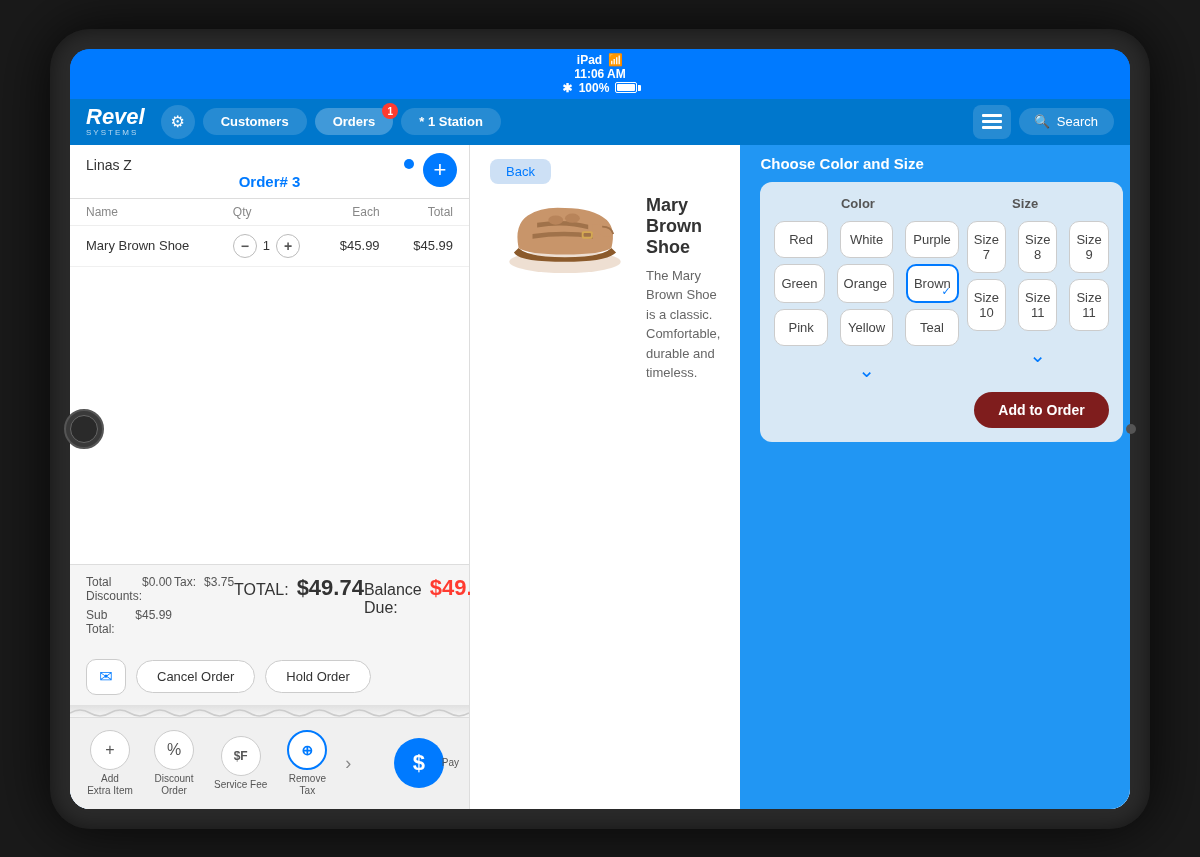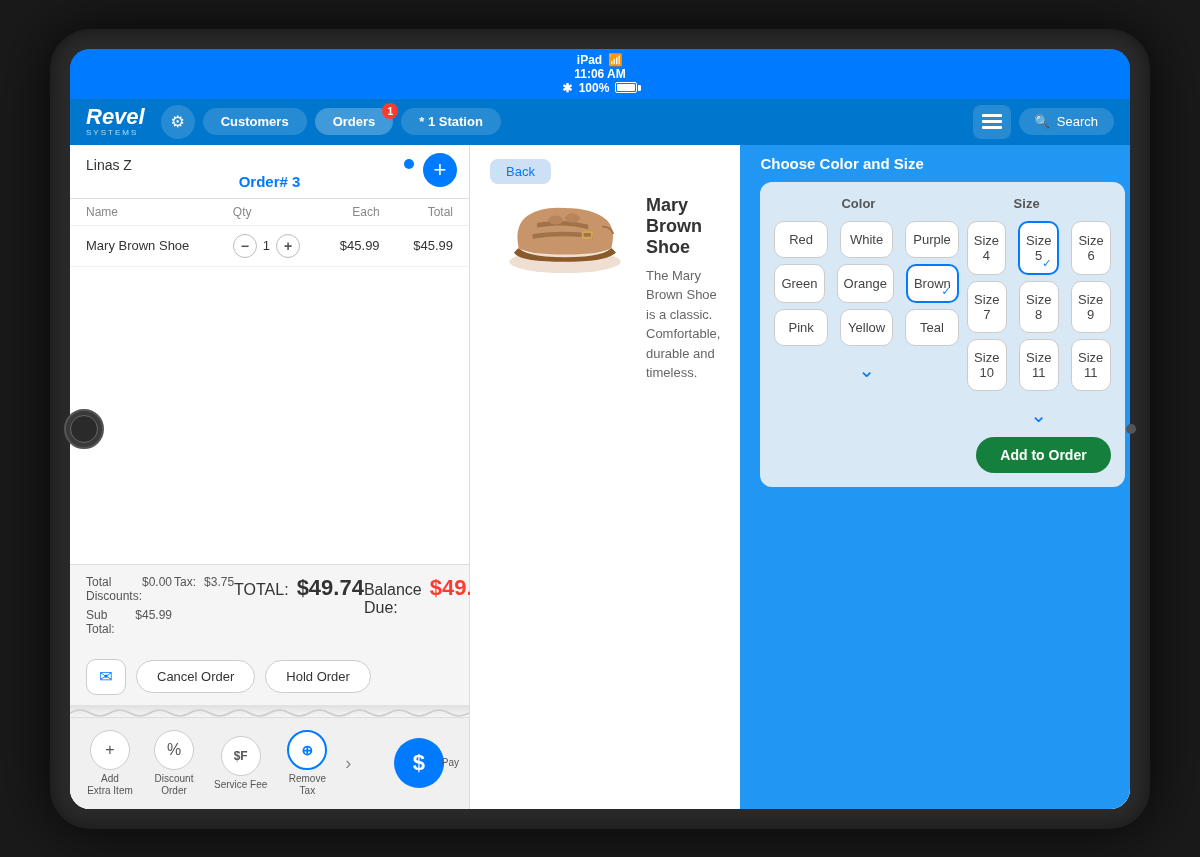--- a/index.html
+++ b/index.html
@@ -545,21 +545,21 @@
       color: #007aff;
       font-size: 20px;
       cursor: pointer;
     }
     .add-to-order-area {
       display: flex;
       justify-content: flex-end;
       margin-top: 10px;
     }
     .add-to-order-btn {
-      background: #15803d;
+      background: #7f1d1d;
       border: none;
       border-radius: 20px;
       padding: 10px 24px;
       font-size: 14px;
       font-weight: 600;
       color: white;
       cursor: pointer;
     }
     .home-button {
       position: absolute;
@@ -822,27 +822,20 @@
                   <button class="option-btn">Yellow</button>
                   <button class="option-btn">Teal</button>
                 </div>
                 <div class="expand-row">
                   <button class="expand-btn">⌄</button>
                 </div>
               </div>
 
               <div class="size-col">
                 <div class="options-row">
-                  <button class="option-btn">Size 4</button>
-                  <button class="option-btn selected">
-                    <span>Size 5</span>
-                  </button>
-                  <button class="option-btn">Size 6</button>
-                </div>
-                <div class="options-row">
                   <button class="option-btn">Size 7</button>
                   <button class="option-btn">Size 8</button>
                   <button class="option-btn">Size 9</button>
                 </div>
                 <div class="options-row">
                   <button class="option-btn">Size 10</button>
                   <button class="option-btn">Size 11</button>
                   <button class="option-btn">Size 11</button>
                 </div>
                 <div class="expand-row">

